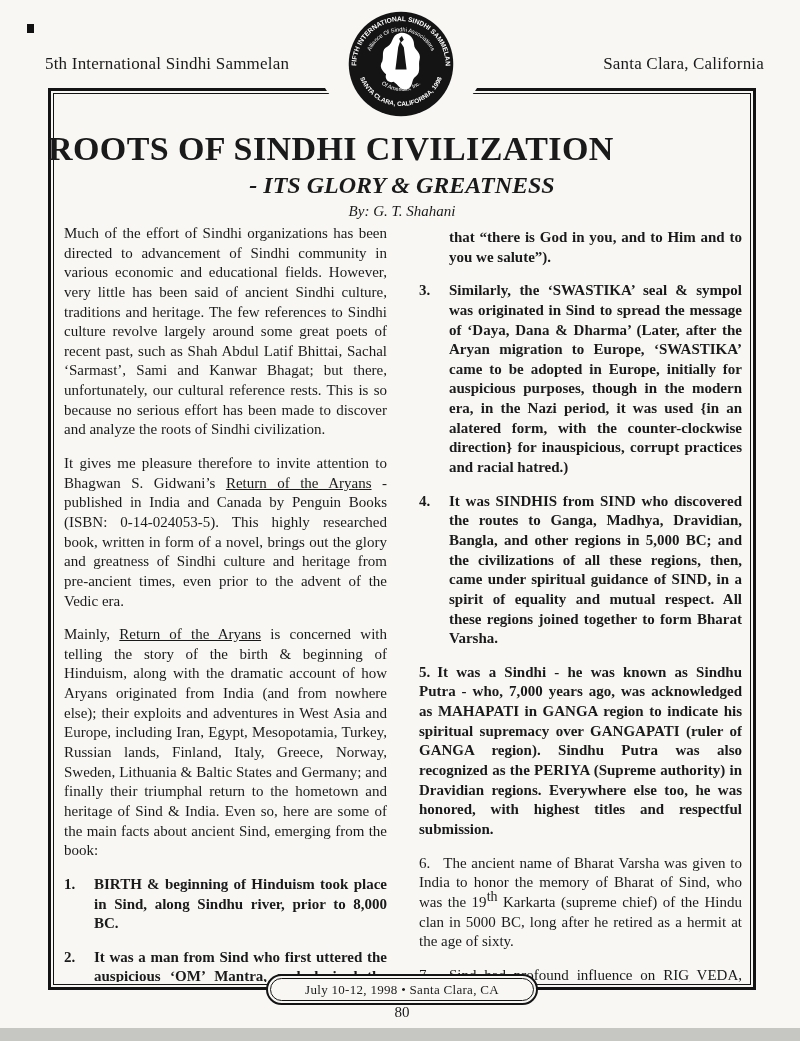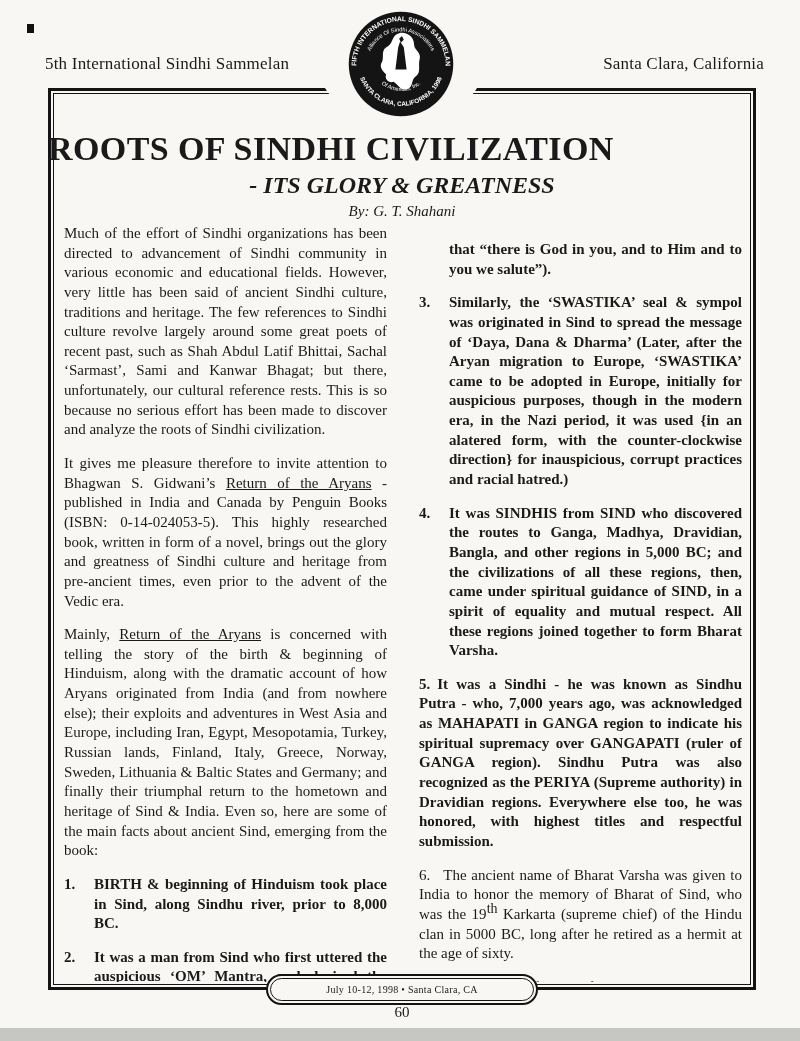--- a/index.html
+++ b/index.html
@@ -34,35 +34,35 @@
     font-size:15px; line-height:1.31;
   }
   .col { width:331px; }
   .para { text-align:justify; }
   .para + .para, .list-item, .cont-para, .flow-para, .note-line { margin-top:14px; }
   .u { text-decoration:underline; }
   .list-item { display:flex; }
   .list-item .num { flex:none; width:30px; font-weight:bold; }
   .list-item .itxt { flex:1; text-align:justify; font-weight:bold; }
   .list-item.regular .num, .list-item.regular .itxt { font-weight:normal; }
-  .cont-para { margin-top:16px; padding-left:30px; font-weight:bold; text-align:justify; }
+  .cont-para { margin-top:4px; padding-left:30px; font-weight:bold; text-align:justify; }
   .flow-para { text-align:justify; }
   .flow-para.bold { font-weight:bold; }
   .flow-para .pnum { margin-right:7px; }
   .flow-para .pnum.wide { margin-right:13px; }
   sup { font-size:14px; vertical-align:super; line-height:0; }
   .oval-badge {
     position:absolute; left:266px; top:974px; width:272px; height:31px;
     background:#f8f7f4; border:2px solid #141414; border-radius:16px;
     padding:2px; z-index:6;
   }
   .oval-inner {
     width:100%; height:100%; border:1px solid #141414; border-radius:12px;
     display:flex; align-items:center; justify-content:center;
-    font-size:10px; letter-spacing:.3px;
+    font-size:13px; letter-spacing:.3px;
   }
   .page-number { position:absolute; top:1004px; left:48px; width:708px;
                  text-align:center; font-size:15px; }
   .scan-band { position:absolute; left:0; right:0; bottom:0; height:13px; background:#c6c6c3; }
 </style>
 </head>
 <body>
 
 <div class="page">
 
@@ -147,16 +147,16 @@
         <div class="itxt">Sind had profound influence on RIG VEDA, doctrines of KARMA; MOKSHA &amp; AHIMSA; and also on the lofty ideals of Sanatana dharma.</div>
       </div>
 
     </div>
 
   </div>
 
   <div class="oval-badge">
     <div class="oval-inner">July 10-12, 1998  •  Santa Clara, CA</div>
   </div>
-  <div class="page-number">60</div>
+  <div class="page-number">80</div>
   <div class="scan-band"></div>
 
 </div>
 
 </body></html>

